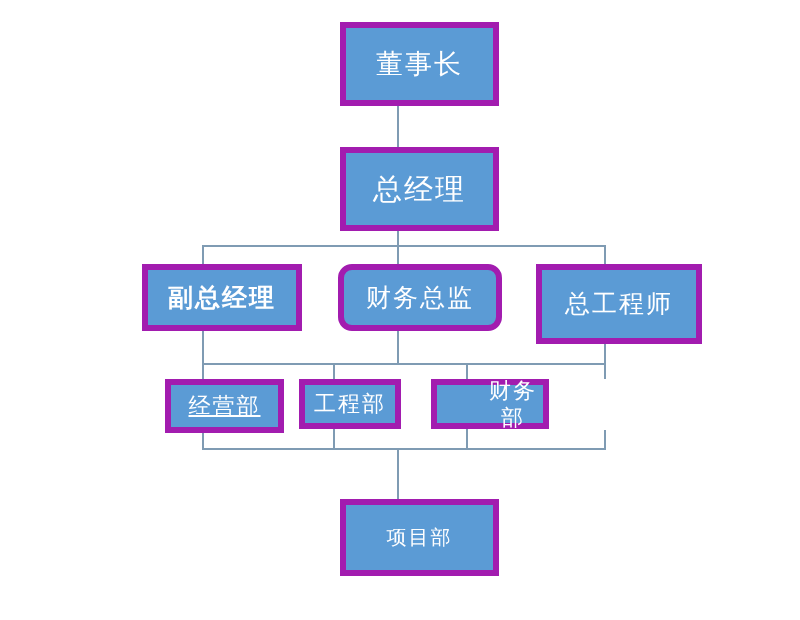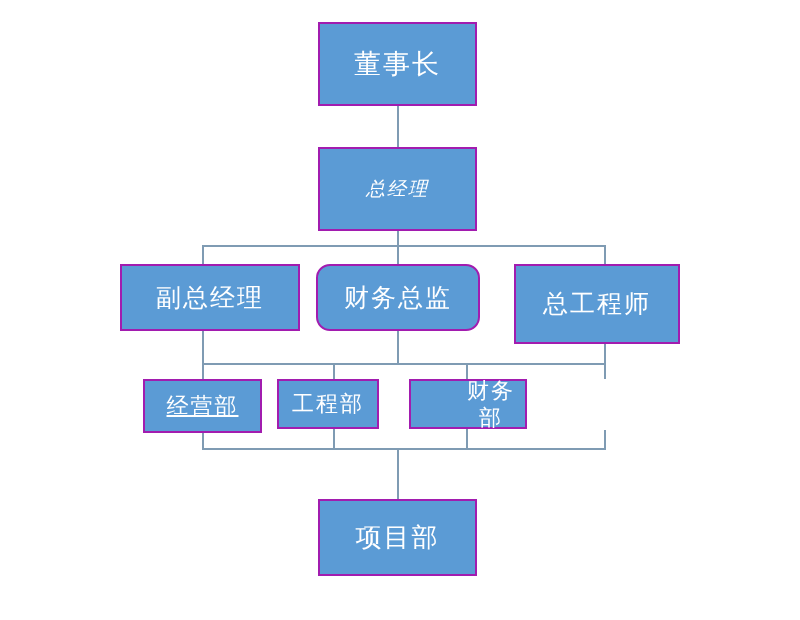--- a/index.html
+++ b/index.html
@@ -14,37 +14,38 @@
     position: relative;
     width: 800px;
     height: 620px;
     background: #ffffff;
     overflow: hidden;
   }
   .node {
     position: absolute;
     box-sizing: border-box;
     background: #5B9BD5;
-    border: 2px solid #a21caf;
+    border: 6px solid #a21caf;
     color: #ffffff;
     display: flex;
     align-items: center;
     justify-content: center;
     text-align: center;
     line-height: 1.25;
     letter-spacing: 2px;
     font-weight: 400;
     z-index: 2;
     white-space: pre-line;
+    margin-left: 22px;
   }
   .node.lvl1 { font-size: 27px; }
-  .node.lvl2 { font-size: 19px; font-style: italic; }
+  .node.lvl2 { font-size: 29px; }
   .node.lvl3 { font-size: 25px; }
   .node.lvl4 { font-size: 22px; }
-  .node.lvl5 { font-size: 26px; }
+  .node.lvl5 { font-size: 20px; }
 
   .conn {
     position: absolute;
     background: #7F9BB3;
     z-index: 1;
   }
   .conn.v { width: 2px; }
   .conn.h { height: 2px; }
 </style>
 </head>
@@ -72,21 +73,21 @@
   <div class="conn v" style="left:333px; top:428px; height:21px;"></div>
   <div class="conn v" style="left:466px; top:428px; height:21px;"></div>
   <div class="conn v" style="left:604px; top:430px; height:19px;"></div>
   <div class="conn h" style="left:202px; top:448px; width:404px;"></div>
   <div class="conn v" style="left:397px; top:448px; height:52px;"></div>
 
   <div class="node lvl1" style="left:318px; top:22px; width:159px; height:84px;">董事长</div>
 
   <div class="node lvl2" style="left:318px; top:147px; width:159px; height:84px;">总经理</div>
 
-  <div class="node lvl3" style="left:120px; top:264px; width:180px; height:67px;">副总经理</div>
+  <div class="node lvl3" style="left:120px; top:264px; width:160px; height:67px;font-weight:bold;">副总经理</div>
   <div class="node lvl3" style="left:316px; top:264px; width:164px; height:67px;border-radius:14px;">财务总监</div>
   <div class="node lvl3" style="left:514px; top:264px; width:166px; height:80px;">总工程师</div>
 
   <div class="node lvl4" style="left:143px; top:379px; width:119px; height:54px;text-decoration:underline;">经营部</div>
   <div class="node lvl4" style="left:277px; top:379px; width:102px; height:50px;text-align:center;">工程部</div>
   <div class="node lvl4" style="left:409px; top:379px; width:118px; height:50px;padding-left:46px;">财务部</div>
 
   <div class="node lvl5" style="left:318px; top:499px; width:159px; height:77px;">项目部</div>
 
 </div>

